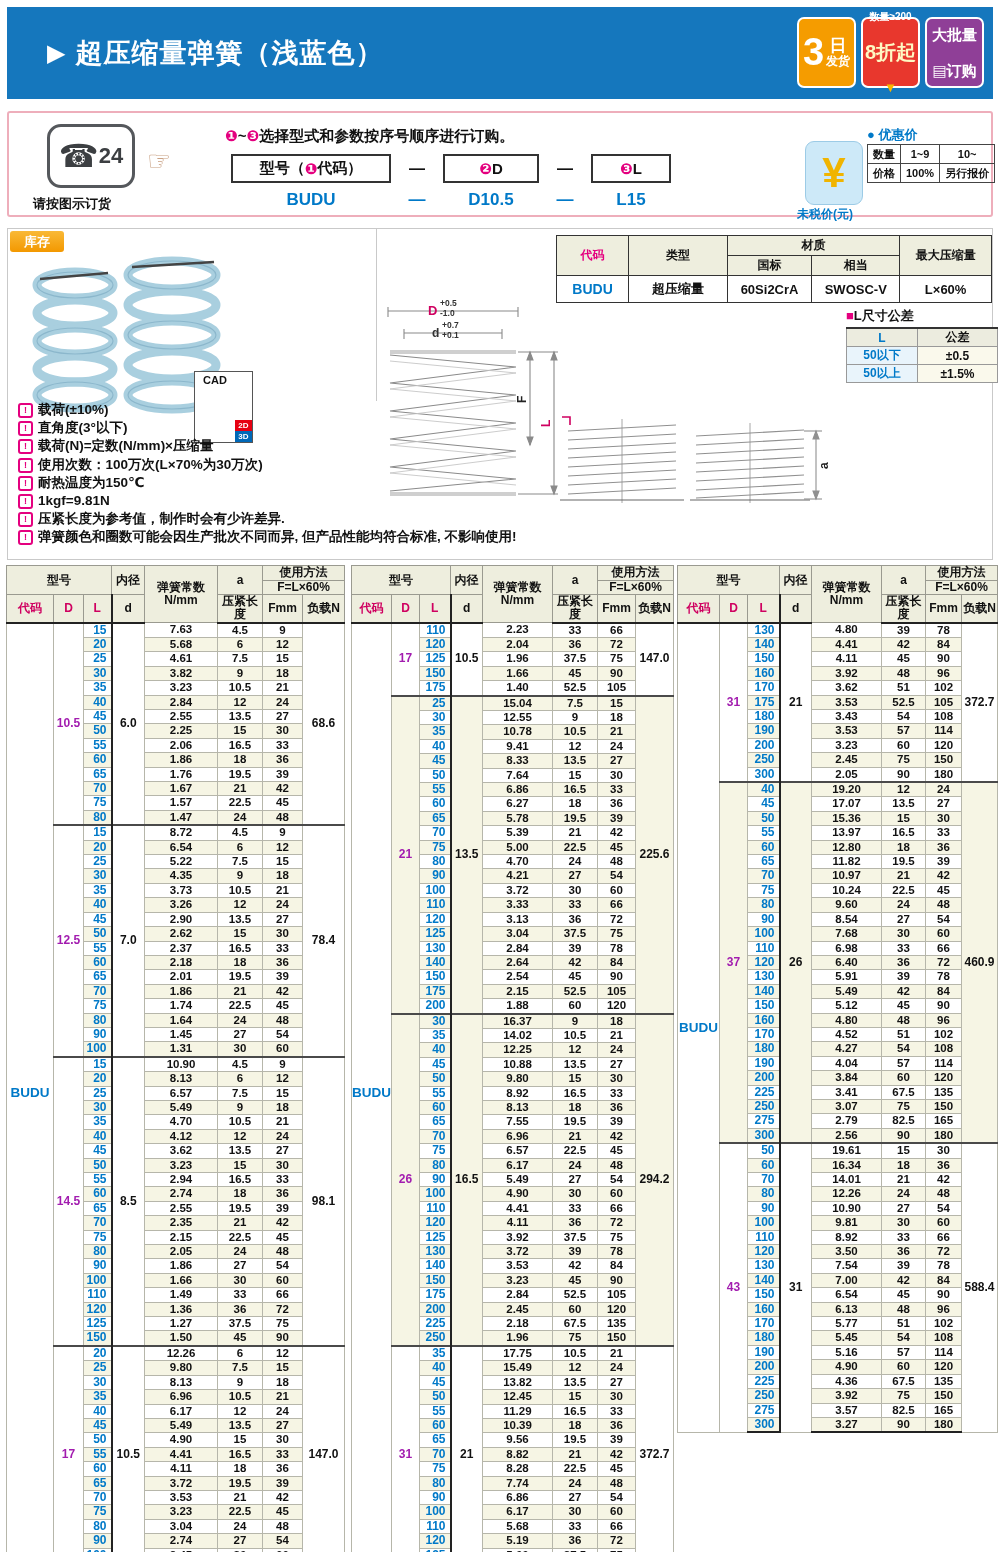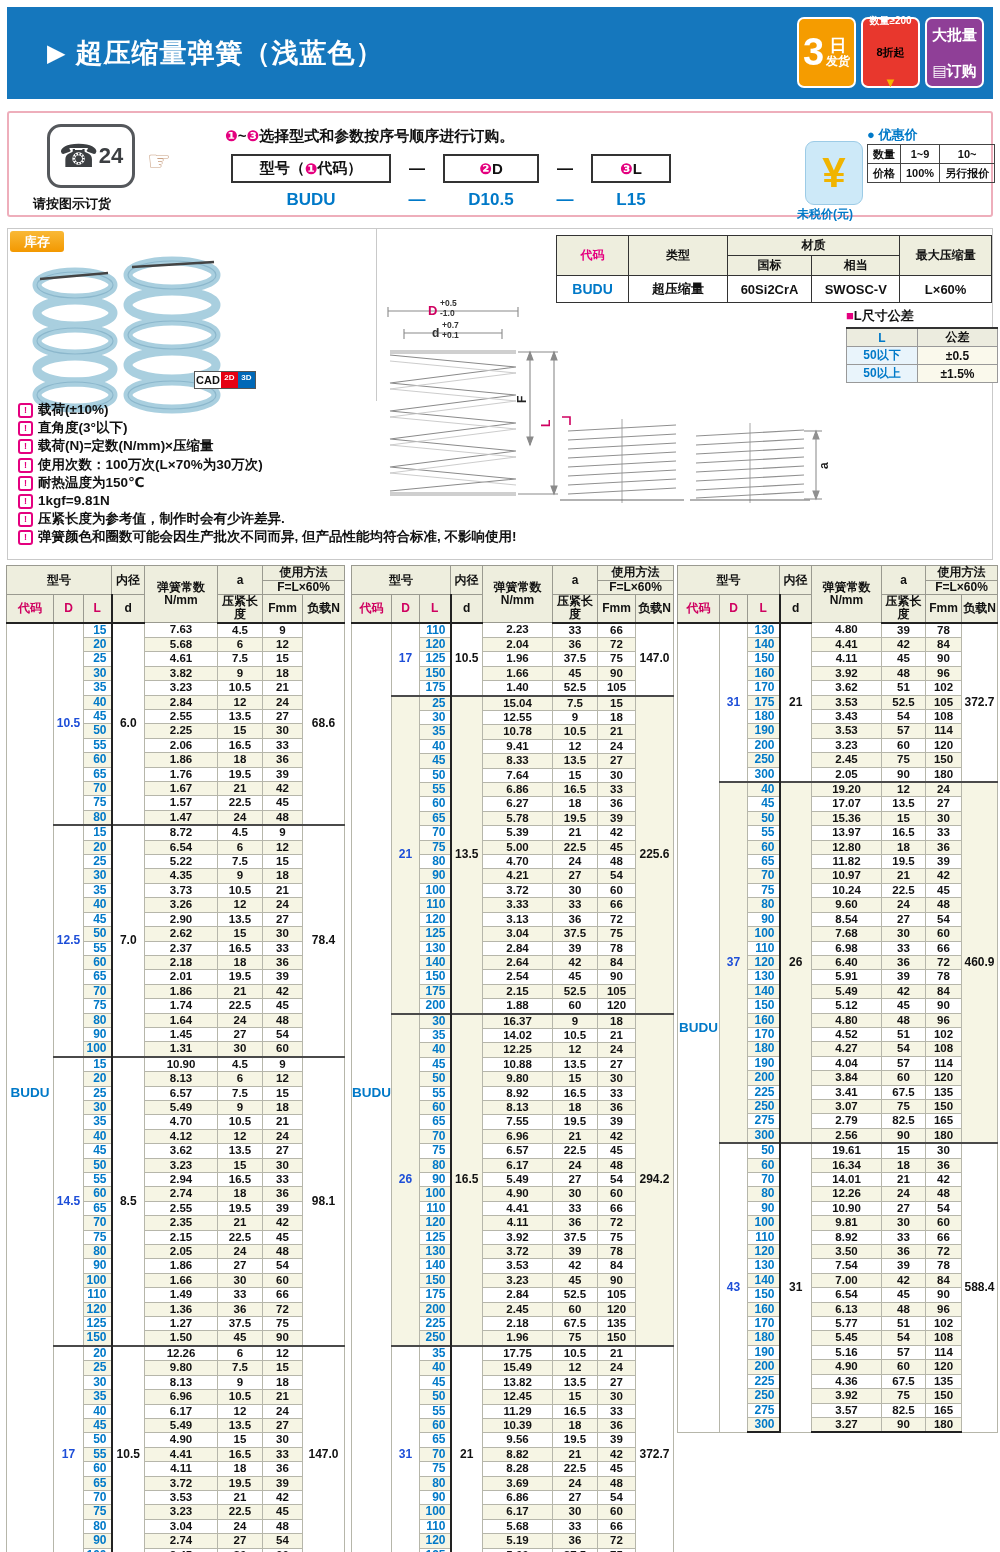--- a/index.html
+++ b/index.html
@@ -13,21 +13,21 @@
   .t-sub{font-size:27px;font-weight:bold;letter-spacing:1px;}
   .badges{position:absolute;right:9px;top:10px;display:flex;gap:5px;}
   .badge{width:59px;height:71px;border-radius:7px;border:2px solid #fff;box-sizing:border-box;color:#fff;display:flex;flex-direction:column;align-items:center;justify-content:center;font-weight:bold;line-height:1.05;gap:20px;}
   .badge.ship{background:#f59c00;flex-direction:row;gap:2px;}
   .ship-big{font-size:38px;}
   .ship-col{display:flex;flex-direction:column;align-items:center;}
   .ship-day{font-size:17px;}
   .ship-small{font-size:12px;}
   .badge.qty{background:#e8372d;}
   .qty-1{font-size:10px;}
-  .qty-2{font-size:11px;color:#000000;text-align:center;}
+  .qty-2{font-size:20px;color:#fef9c3;text-align:center;}
   .qty-arrow{color:#f8b500;font-size:13px;line-height:0.8;}
   .badge.bulk{background:#8f3f97;}
   .bulk-1,.bulk-2{font-size:15px;}
   
   .order{left:7px;top:111px;width:986px;height:106px;border:2px solid #eeaebb;border-radius:3px;box-sizing:border-box;background:#fff;}
   .phone{left:38px;top:11px;width:88px;height:64px;border:3px solid #55585c;border-radius:14px;display:flex;align-items:center;justify-content:center;color:#3c3f42;box-sizing:border-box;}
   .phone-g{font-size:32px;}
   .phone-n{font-size:22px;font-weight:bold;}
   .phone-cap{left:24px;top:82px;font-size:13px;font-weight:bold;}
   .hand{left:138px;top:32px;font-size:27px;color:#c9a184;}
@@ -44,22 +44,22 @@
   .yen{color:#f0b400;font-size:42px;font-weight:bold;}
   .ptitle{left:858px;top:13px;color:#0079c8;font-weight:bold;font-size:13px;}
   .ptable{left:858px;top:31px;border-collapse:collapse;font-size:11px;font-weight:bold;}
   .ptable td{border:1px solid #444;padding:0 5px;text-align:center;height:18px;white-space:nowrap;}
   .pnote{left:788px;top:93px;color:#0079c8;font-weight:bold;font-size:12px;}
   
   .stock{left:7px;top:228px;width:986px;height:332px;border:1px solid #c9c9c9;box-sizing:border-box;background:#fff;}
   .stock-tag{left:2px;top:2px;width:54px;height:21px;background:linear-gradient(#f9b937,#f39800);color:#fff;font-weight:bold;font-size:13px;text-align:center;line-height:21px;border-radius:3px;}
   .vdiv{left:368px;top:0;width:1px;height:172px;background:#c9c9c9;}
   .cadb{left:186px;top:142px;display:flex;border:1px solid #555;background:#fff;align-items:stretch;font-weight:bold;}
-  .cad-t{font-size:11px;padding:2px 1px;}
-  .cad-col{display:flex;}
+  .cad-t{font-size:11px;padding:2px 8px;}
+  .cad-col{display:flex;flex-direction:column;margin-top:48px;}
   .cad-2d,.cad-3d{font-size:8px;color:#fff;width:17px;text-align:center;flex:1;line-height:11px;}
   .cad-2d{background:#e60012;}
   .cad-3d{background:#0068b7;}
   .mat{left:548px;top:6px;border-collapse:collapse;font-weight:bold;}
   .mat th,.mat td{border:1px solid #333;text-align:center;padding:0;}
   .mat th{background:#eeeede;font-size:12px;height:19px;}
   .mat td{font-size:13px;height:26px;}
   .mat .w-code{width:72px;}.mat .w-type{width:100px;}.mat .w-gb{width:84px;}.mat .w-eq{width:88px;}.mat .w-max{width:92px;}
   .mat .mag{color:#e4007f;}
   .mat .blue{color:#0079c8;font-size:14px;}
@@ -85,21 +85,21 @@
   .spec td{border:1px solid #b6b6aa;padding:0;text-align:center;font-size:11.5px;height:13.4px;line-height:13.4px;white-space:nowrap;}
   .spec tbody tr:nth-child(even){background:#f6f5e4;}
   .spec .gs td{border-top:2px solid #4a4a4a;}
   .th-r1{height:15px;}
   .th-mag{color:#cf0060;}
   .th-usage2{font-size:11px;height:13px;}
   .th-r3 th{height:16px;}
   .th-asub{font-size:9.5px;}
   .col-L{border-right:2px solid #222 !important;}
   td.code-cell{color:#0079c8;font-size:13.5px;background:transparent;}
-  td.D-cell{color:#1d4ed8;font-size:12px;background:transparent;}
+  td.D-cell{color:#a21caf;font-size:12px;background:transparent;}
   td.L-cell{color:#0079c8;font-size:12px;text-align:right;padding-right:4px;border-right:2px solid #222;}
   td.dd-cell,td.load-cell{font-size:12px;background:transparent;}
   .spec tbody tr:last-child td{border-bottom:2px solid #222;}
   
   .draw{left:368px;top:66px;}
   .photo{left:12px;top:20px;}
 </style>
 </head>
 <body>
 
@@ -1194,21 +1194,21 @@
         <td class="f-cell">42</td>
       </tr>
       <tr>
         <td class="L-cell">75</td>
         <td class="k-cell">8.28</td>
         <td class="a-cell">22.5</td>
         <td class="f-cell">45</td>
       </tr>
       <tr>
         <td class="L-cell">80</td>
-        <td class="k-cell">3.69</td>
+        <td class="k-cell">7.74</td>
         <td class="a-cell">24</td>
         <td class="f-cell">48</td>
       </tr>
       <tr>
         <td class="L-cell">90</td>
         <td class="k-cell">6.86</td>
         <td class="a-cell">27</td>
         <td class="f-cell">54</td>
       </tr>
       <tr>

